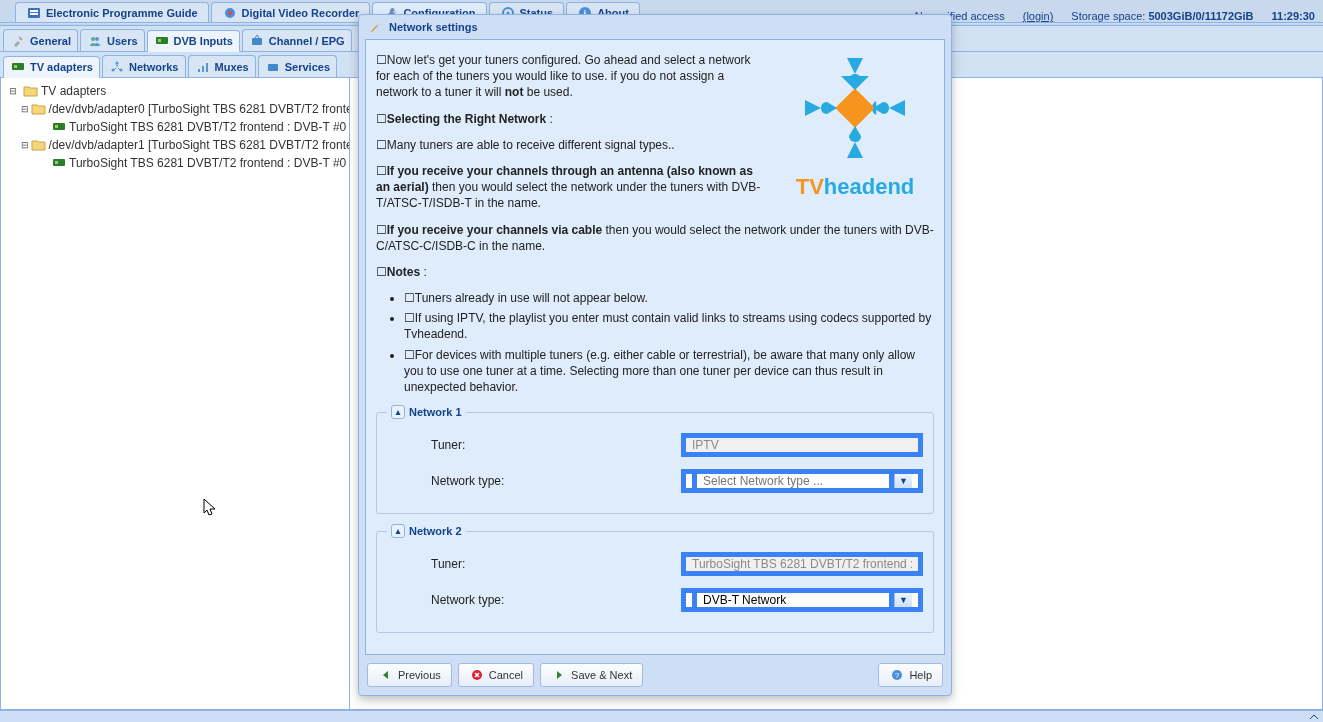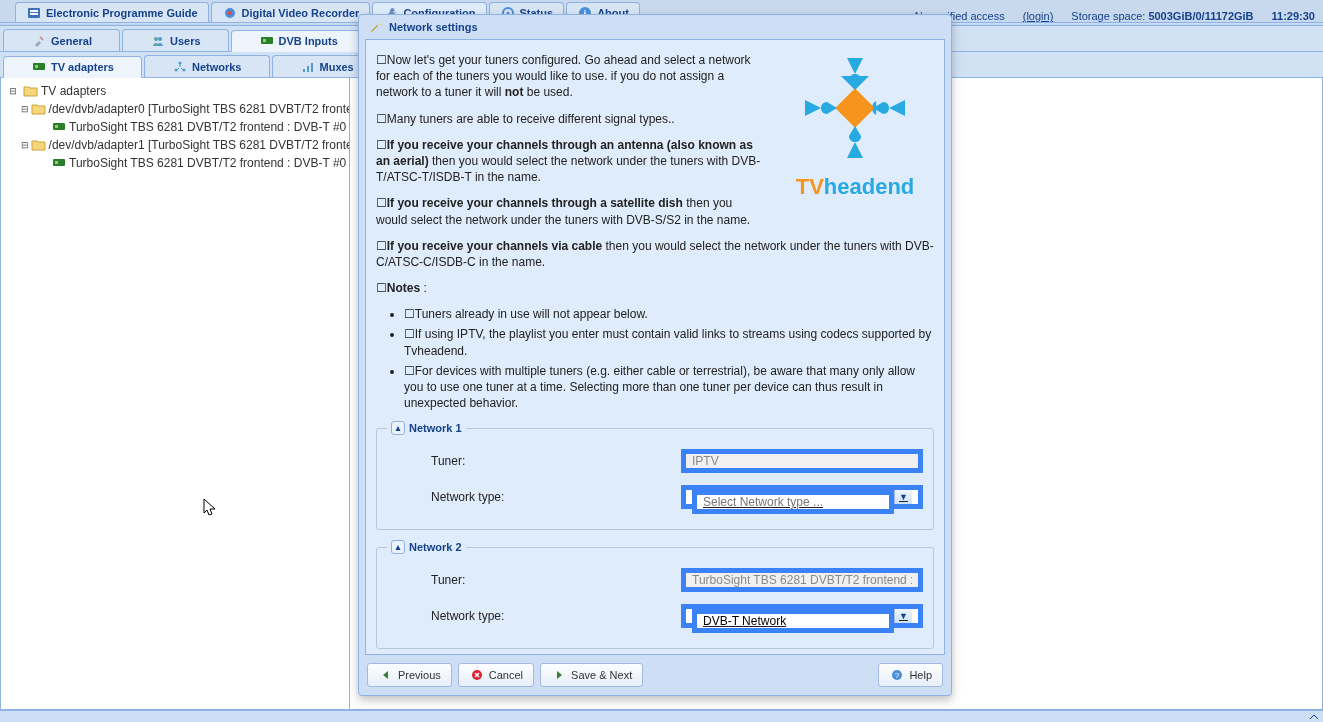--- a/index.html
+++ b/index.html
@@ -75,21 +75,21 @@
     background: #d1e1f4;
     border-bottom: 1px solid #8db2e3;
     padding-left: 3px;
     gap: 2px;
   }
   .sub-tab {
     display: flex;
     align-items: center;
     gap: 4px;
     height: 22px;
-    padding: 0 27px;
+    padding: 0 6px;
     background: #d7e5f5;
     border: 1px solid #8db2e3;
     border-bottom: none;
     border-radius: 4px 4px 0 0;
     color: #15428b;
     font-weight: bold;
     font-size: 11px;
     cursor: pointer;
   }
   .sub-tab.active {
@@ -259,22 +259,22 @@
     font-size: 12px;
     padding: 0 6px;
     font-family: inherit;
   }
   .form-row input[disabled] {
     background: #f0f0f0;
     color: #8a8a8a;
   }
   .combo {
     display: flex;
+    align-items: center;
     padding: 0;
-    text-decoration: underline;
   }
   .combo input {
     border: none;
     outline: none;
     flex: 1;
     height: 100%;
     padding: 0 6px;
     font-size: 12px;
     background: transparent;
     font-family: inherit;
@@ -562,23 +562,23 @@
         </g>
       </svg>
       <div class="brand-text">
         <span class="tv">TV</span><span class="he">headend</span>
       </div>
     </div>
 
     <p>
       ☐<span>Now let's get your tuners configured. Go ahead and select a network for each of the tuners you would like to use. if you do not assign a network to a tuner it will </span><b>not</b><span> be used.</span>
     </p>
+    <p>☐<b>Selecting the Right Network</b> :</p>
     <p>☐<span>Many tuners are able to receive different signal types..</span></p>
     <p>☐<b>If you receive your channels through an antenna (also known as an aerial)</b><span> then you would select the network under the tuners with DVB-T/ATSC-T/ISDB-T in the name.</span></p>
-    <p>☐<b>If you receive your channels through a satellite dish</b><span> then you would select the network under the tuners with DVB-S/S2 in the name.</span></p>
     <p>☐<b>If you receive your channels via cable</b><span> then you would select the network under the tuners with DVB-C/ATSC-C/ISDB-C in the name.</span></p>
     <p>☐<b>Notes</b> :</p>
     <ul>
       <li>☐<span>Tuners already in use will not appear below.</span></li>
       <li>☐<span>If using IPTV, the playlist you enter must contain valid links to streams using codecs supported by Tvheadend.</span></li>
       <li>☐<span>For devices with multiple tuners (e.g. either cable or terrestrial), be aware that many only allow you to use one tuner at a time. Selecting more than one tuner per device can thus result in unexpected behavior.</span></li>
     </ul>
 
     <fieldset class="net">
       <legend>

